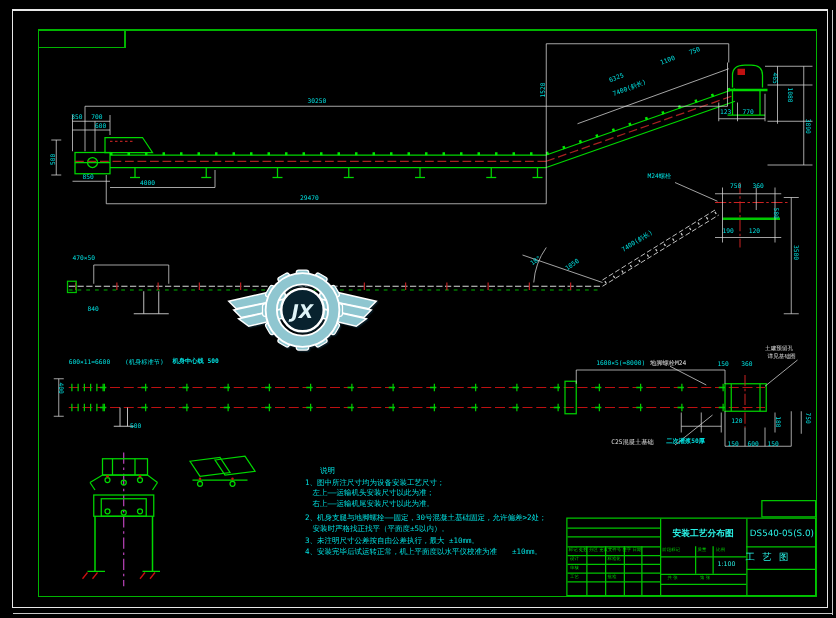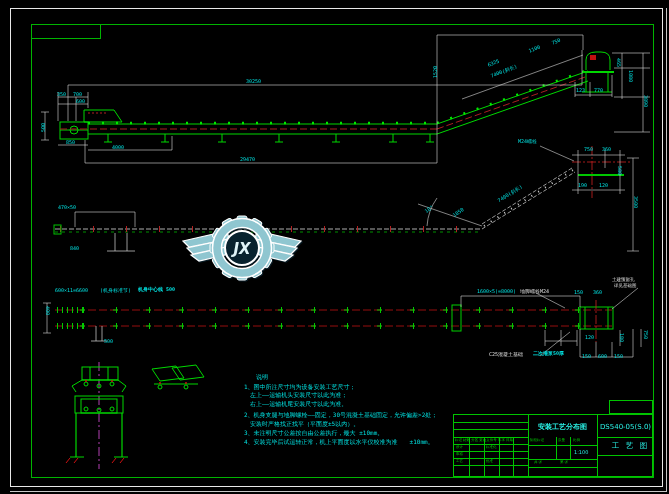--- a/index.html
+++ b/index.html
@@ -338,21 +338,21 @@
     <div class="tbl" style="left:45px;top:22px;width:1px;height:39px;"></div>
     <div class="tbl" style="left:59px;top:22px;width:1px;height:39px;"></div>
     <div class="tbl" style="left:74px;top:30px;width:69px;height:1px;"></div>
     <div class="tbl" style="left:74px;top:44px;width:69px;height:1px;"></div>
     <div class="tbl" style="left:74px;top:52px;width:69px;height:1px;"></div>
     <div class="tbl" style="left:102px;top:22px;width:1px;height:22px;"></div>
     <div class="tbl" style="left:116px;top:22px;width:1px;height:22px;"></div>
 
     <div class="tbc" style="left:75px;top:2px;width:67px;height:19px;font-size:7px;font-weight:bold;">安装工艺分布图</div>
     <div class="tbc" style="left:144px;top:2px;width:55px;height:19px;font-size:7px;">DS540-05(S.0)</div>
-    <div class="tbc" style="left:149px;top:23px;width:55px;height:16px;font-size:7.5px;letter-spacing:2px;">工 艺 图</div>
+    <div class="tbc" style="left:133px;top:23px;width:55px;height:16px;font-size:7.5px;letter-spacing:2px;font-family:Liberation Serif, serif;">工 艺 图</div>
 
     <div class="tbt" style="left:1px;top:24px;">标记 处数 分区 更改文件号 签字 日期</div>
     <div class="tbt" style="left:2px;top:31px;">设计</div>
     <div class="tbt" style="left:32px;top:31px;">标准化</div>
     <div class="tbt" style="left:2px;top:38px;">审核</div>
     <div class="tbt" style="left:2px;top:45px;">工艺</div>
     <div class="tbt" style="left:32px;top:45px;">批准</div>
     <div class="tbt" style="left:76px;top:24px;">阶段标记</div>
     <div class="tbt" style="left:104px;top:24px;">质量</div>
     <div class="tbt" style="left:119px;top:24px;">比例</div>

